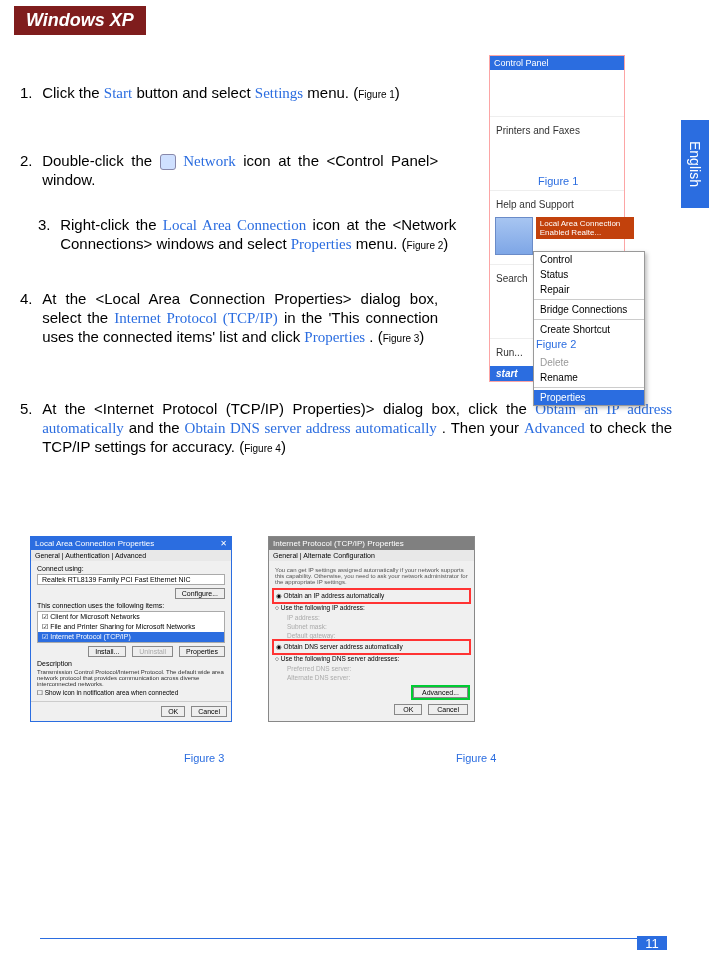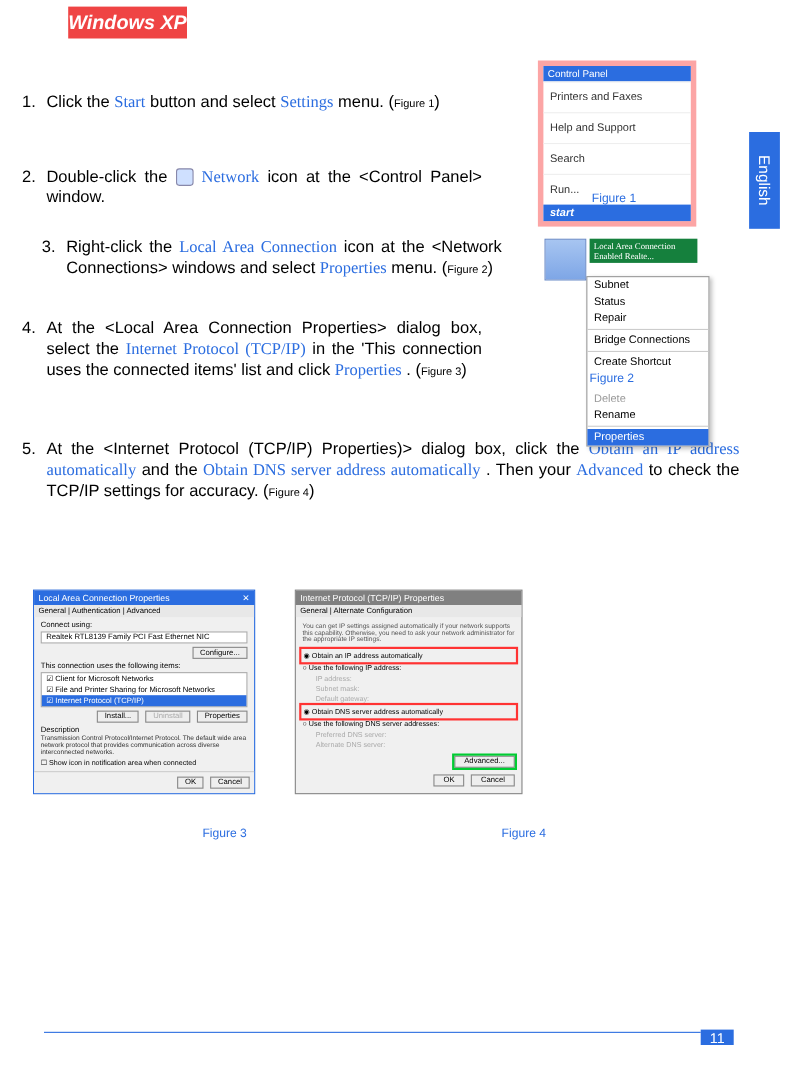--- a/index.html
+++ b/index.html
@@ -9,27 +9,26 @@
     height: 968px;
     position: relative;
     font-family: Arial, Helvetica, sans-serif;
     background: #fff;
     color: #000;
   }
   .section-header {
     position: absolute;
     top: 6px;
     left: 14px;
-    background: #ef4444;
+    background: #7f1d1d;
     color: #fff;
     font-weight: bold;
     font-style: italic;
     font-size: 18px;
-    padding: 4px 0;
-    margin-left: 48px;
+    padding: 4px 12px;
   }
   .side-tab {
     position: absolute;
     top: 120px;
     right: 18px;
     width: 28px;
     height: 88px;
     background: #2b6de0;
     color: #fff;
     writing-mode: vertical-rl;
@@ -59,34 +58,35 @@
   .step5 .body { width: 630px; }
   .blue { color: #2b6de0; font-family: "Times New Roman", serif; }
   .figref { font-size: 10px; }
   .fig-caption { color: #2b6de0; font-size: 11px; position: absolute; }
   
   .fig1 {
     position: absolute;
     top: 55px;
     left: 489px;
     width: 134px;
-    border: 5px solid #fca5a5;
+    border: 1px solid #fca5a5;
     background: #fff;
     font-size: 10px;
   }
   .fig1 .titlebar {
     background: #2b6de0;
     color: #fff;
     padding: 2px 4px;
     font-size: 9px;
   }
   .fig1 .row {
     padding: 8px 6px;
     border-top: 1px solid #eee;
     color: #333;
+    margin-top: 46px;
   }
   .fig1 .startbar {
     background: #2b6de0;
     color: #fff;
     padding: 2px 6px;
     font-weight: bold;
     font-style: italic;
     font-size: 10px;
   }
   
@@ -102,25 +102,24 @@
     vertical-align: top;
     width: 36px;
     height: 36px;
     background: linear-gradient(#a7c5f1,#7ea6e6);
     border: 1px solid #6a8bc8;
   }
   .fig2 .sel {
     display: inline-block;
     vertical-align: top;
     width: 90px;
-    background: #15803d;
+    background: #c2410c;
     color: #fff;
     padding: 2px 4px;
     font-size: 8px;
-    font-family: Liberation Serif, serif;
   }
   .fig2 .menu {
     margin-left: 38px;
     margin-top: -4px;
     width: 110px;
     background: #fff;
     border: 1px solid #999;
     box-shadow: 2px 2px 4px rgba(0,0,0,.25);
   }
   .fig2 .menu div { padding: 2px 6px; color: #000; }
@@ -288,21 +287,21 @@
   <div class="startbar">start</div>
 </div>
 <div class="fig-caption" style="top:175px;left:538px;">Figure 1</div>
 
 <div class="fig2">
   <span class="iconbox"></span>
   <span class="sel">Local Area Connection
 Enabled
 Realte...</span>
   <div class="menu">
-    <div>Subnet</div>
+    <div>Control</div>
     <div>Status</div>
     <div>Repair</div>
     <hr>
     <div>Bridge Connections</div>
     <hr>
     <div>Create Shortcut</div>
     <div class="disabled">Delete</div>
     <div>Rename</div>
     <hr>
     <div class="hl">Properties</div>

